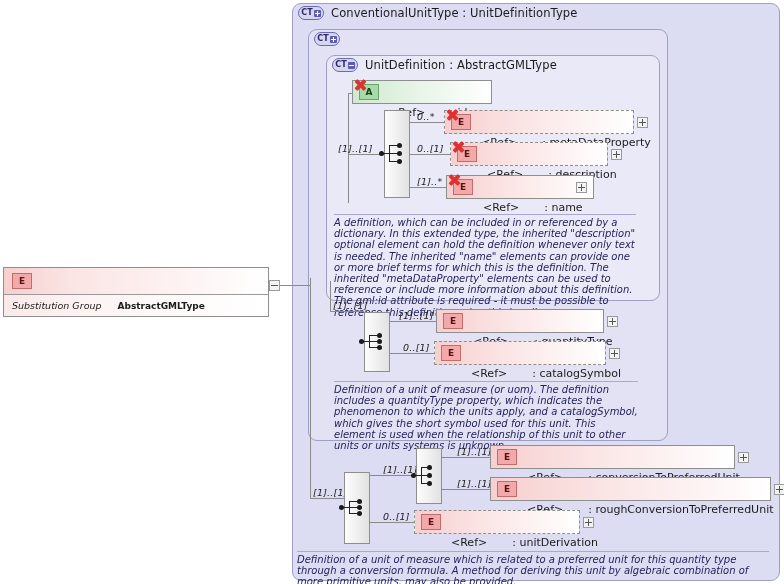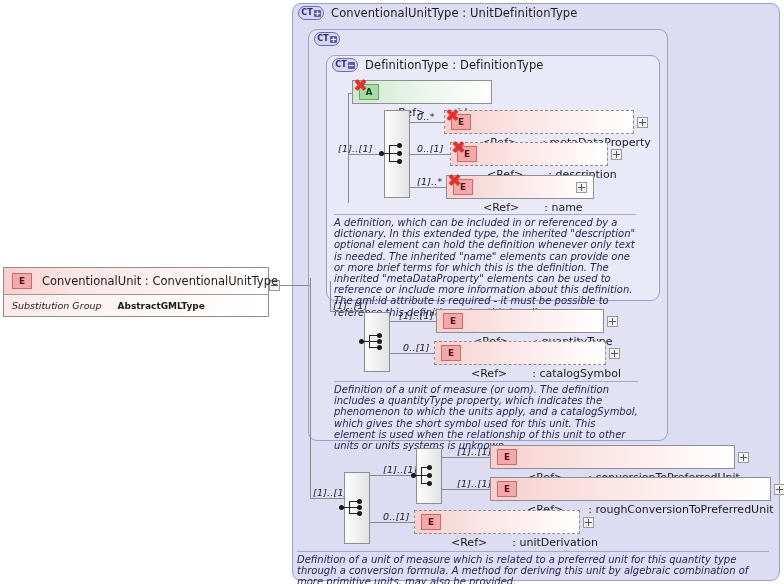--- a/index.html
+++ b/index.html
@@ -324,21 +324,21 @@
     </span>
   </div>
 
   <div class="ct-box lvl3" style="left:326px; top:55px; width:334px; height:246px;">
   </div>
   <div class="ct-header" style="left:332px; top:58px;">
     <span class="ct-icon">
       <span class="ct-letters">CT</span>
       <span class="ct-sign"></span>
     </span>
-    <span class="ct-title">DefinitionType : DefinitionType</span>
+    <span class="ct-title">UnitDefinition : AbstractGMLType</span>
   </div>
 
   <div class="ln v" style="left:348px; top:93px; height:110px;"></div>
   <div class="ln h" style="left:348px; top:93px; width:14px;"></div>
 
   <div class="node attr" style="left:352px; top:80px; width:140px;">
     <span class="node-icon">
       <span class="xbadge" style="left:-6px; top:-7px;"></span>
       <span>A</span>
     </span>
@@ -542,21 +542,20 @@
   <div class="doc" style="left:297px; top:551px; width:472px;">Definition of a unit of measure which is related to a preferred unit for this quantity type through a conversion formula.  A method for deriving this unit by algebraic combination of more primitive units, may also be provided.</div>
 
   <div class="ln h" style="left:275px; top:285px; width:35px;"></div>
   <div class="minus-box" style="left:269px; top:280px;"></div>
 
   <div class="rootbox" style="left:3px; top:267px; width:266px; height:50px;">
     <div class="rootbox-top">
       <span class="node-icon">
         <span>E</span>
       </span>
-      <span class="rootbox-title">ConventionalUnit : ConventionalUnitType</span>
     </div>
     <div class="rootbox-bottom">
       <span class="sg-label">Substitution Group</span>
       <span class="sg-value">AbstractGMLType</span>
     </div>
   </div>
 
 </div>
 
 </body></html>

